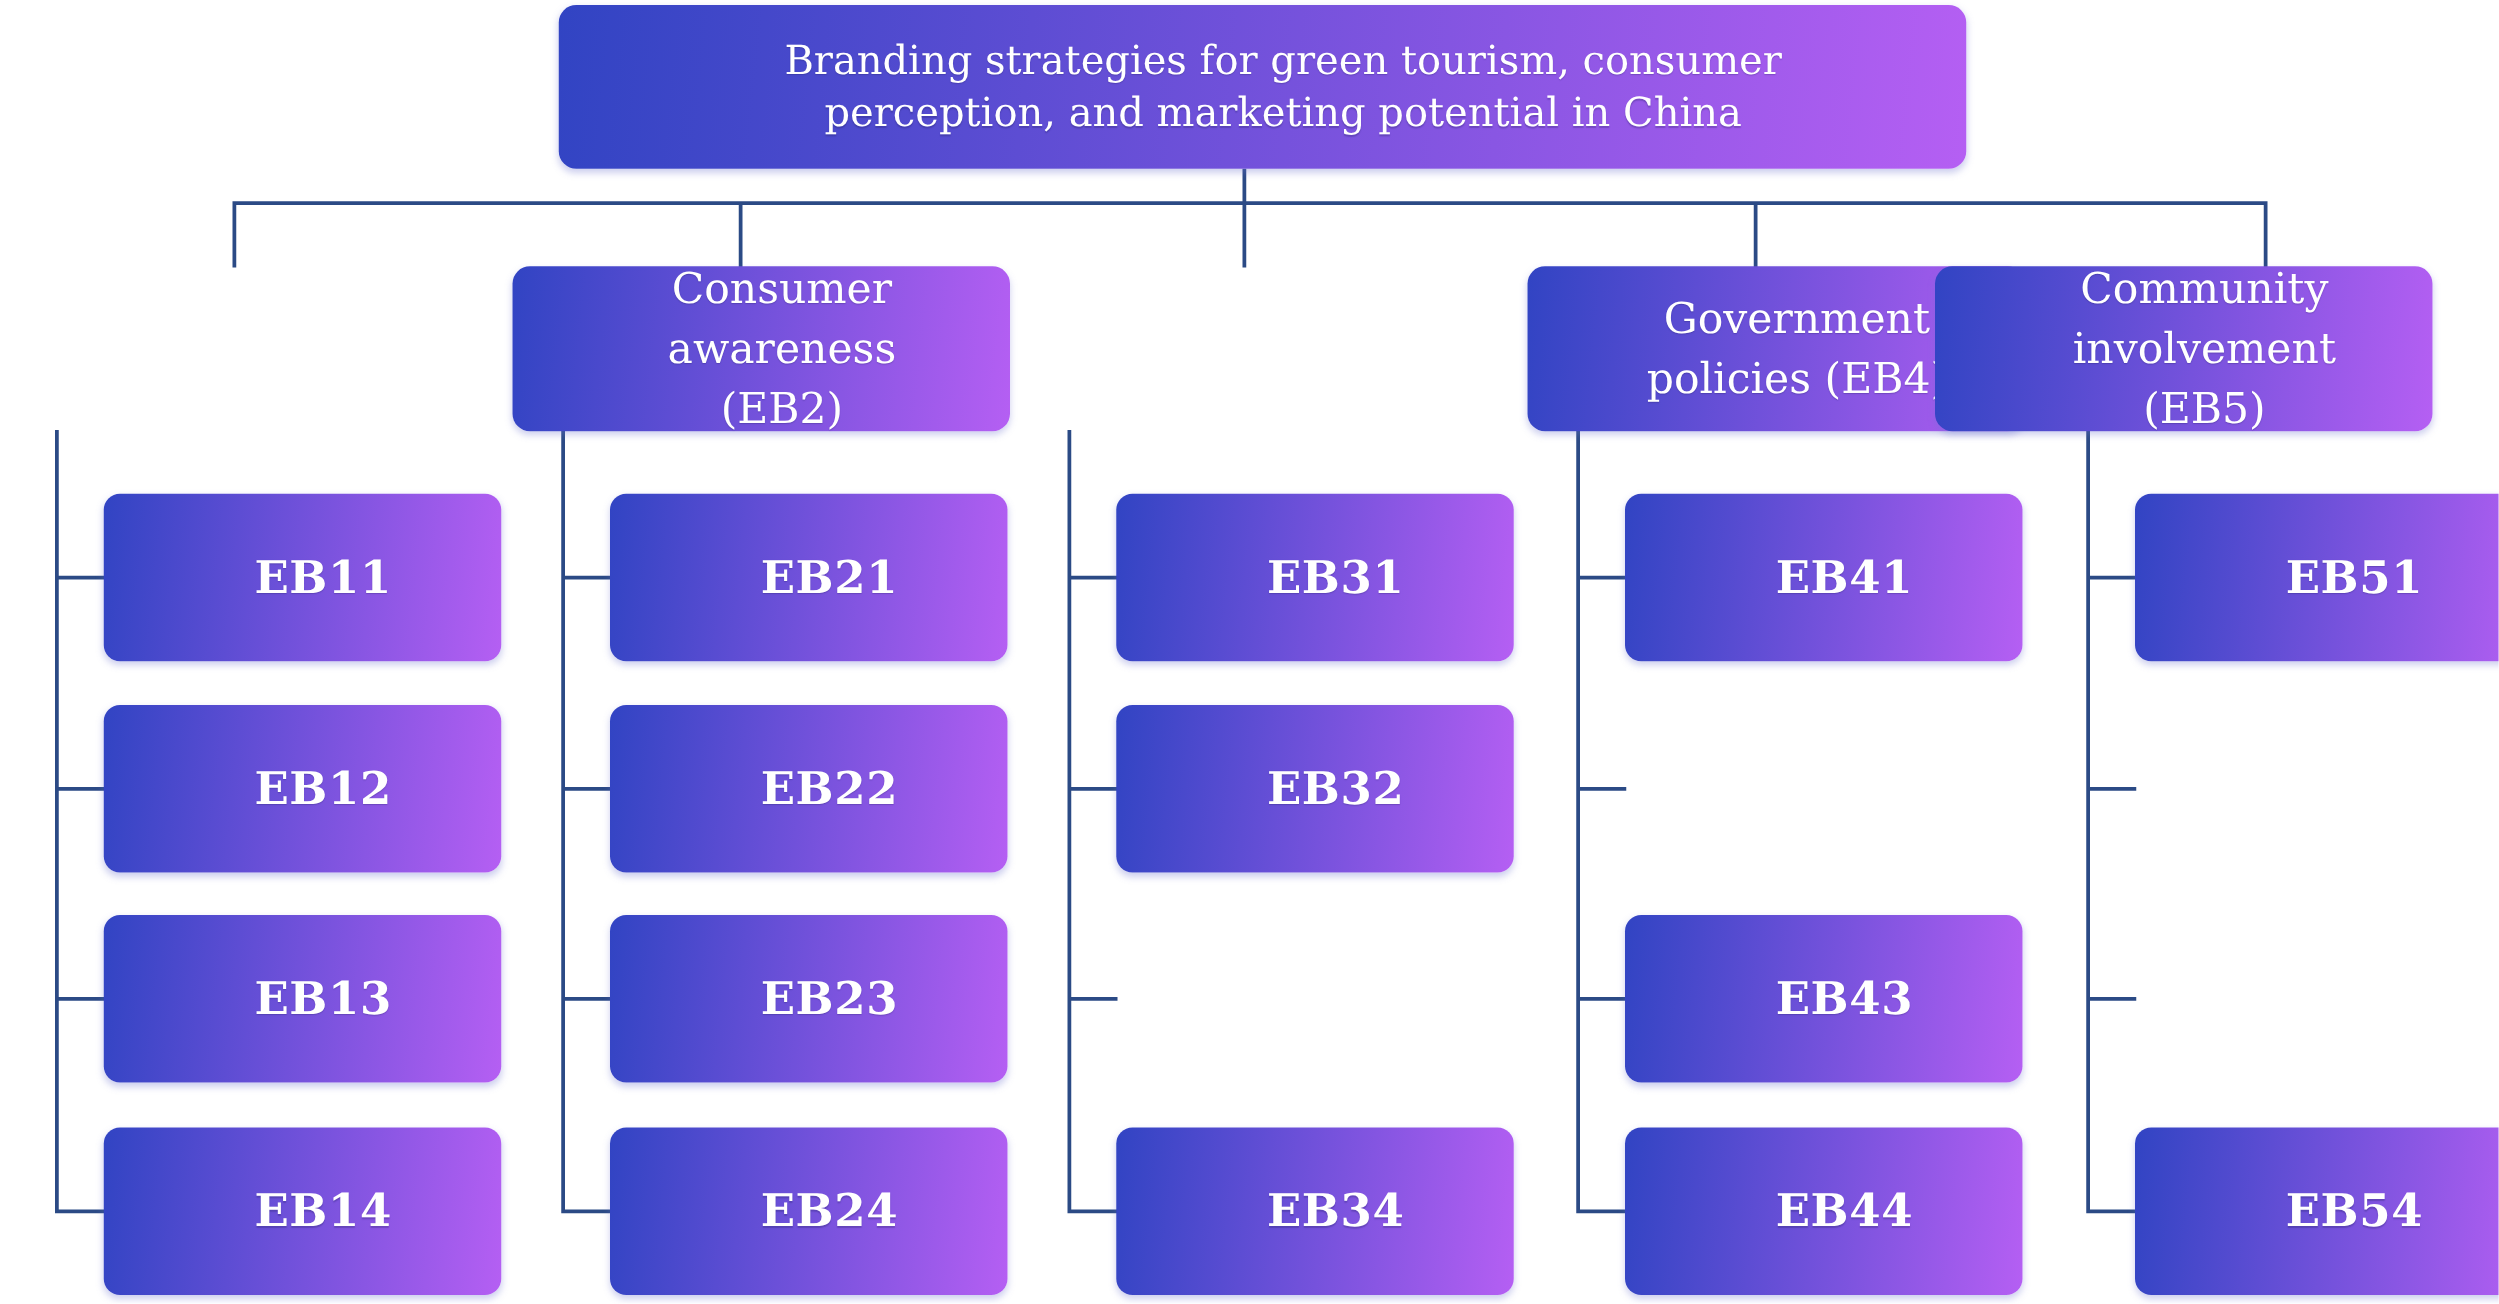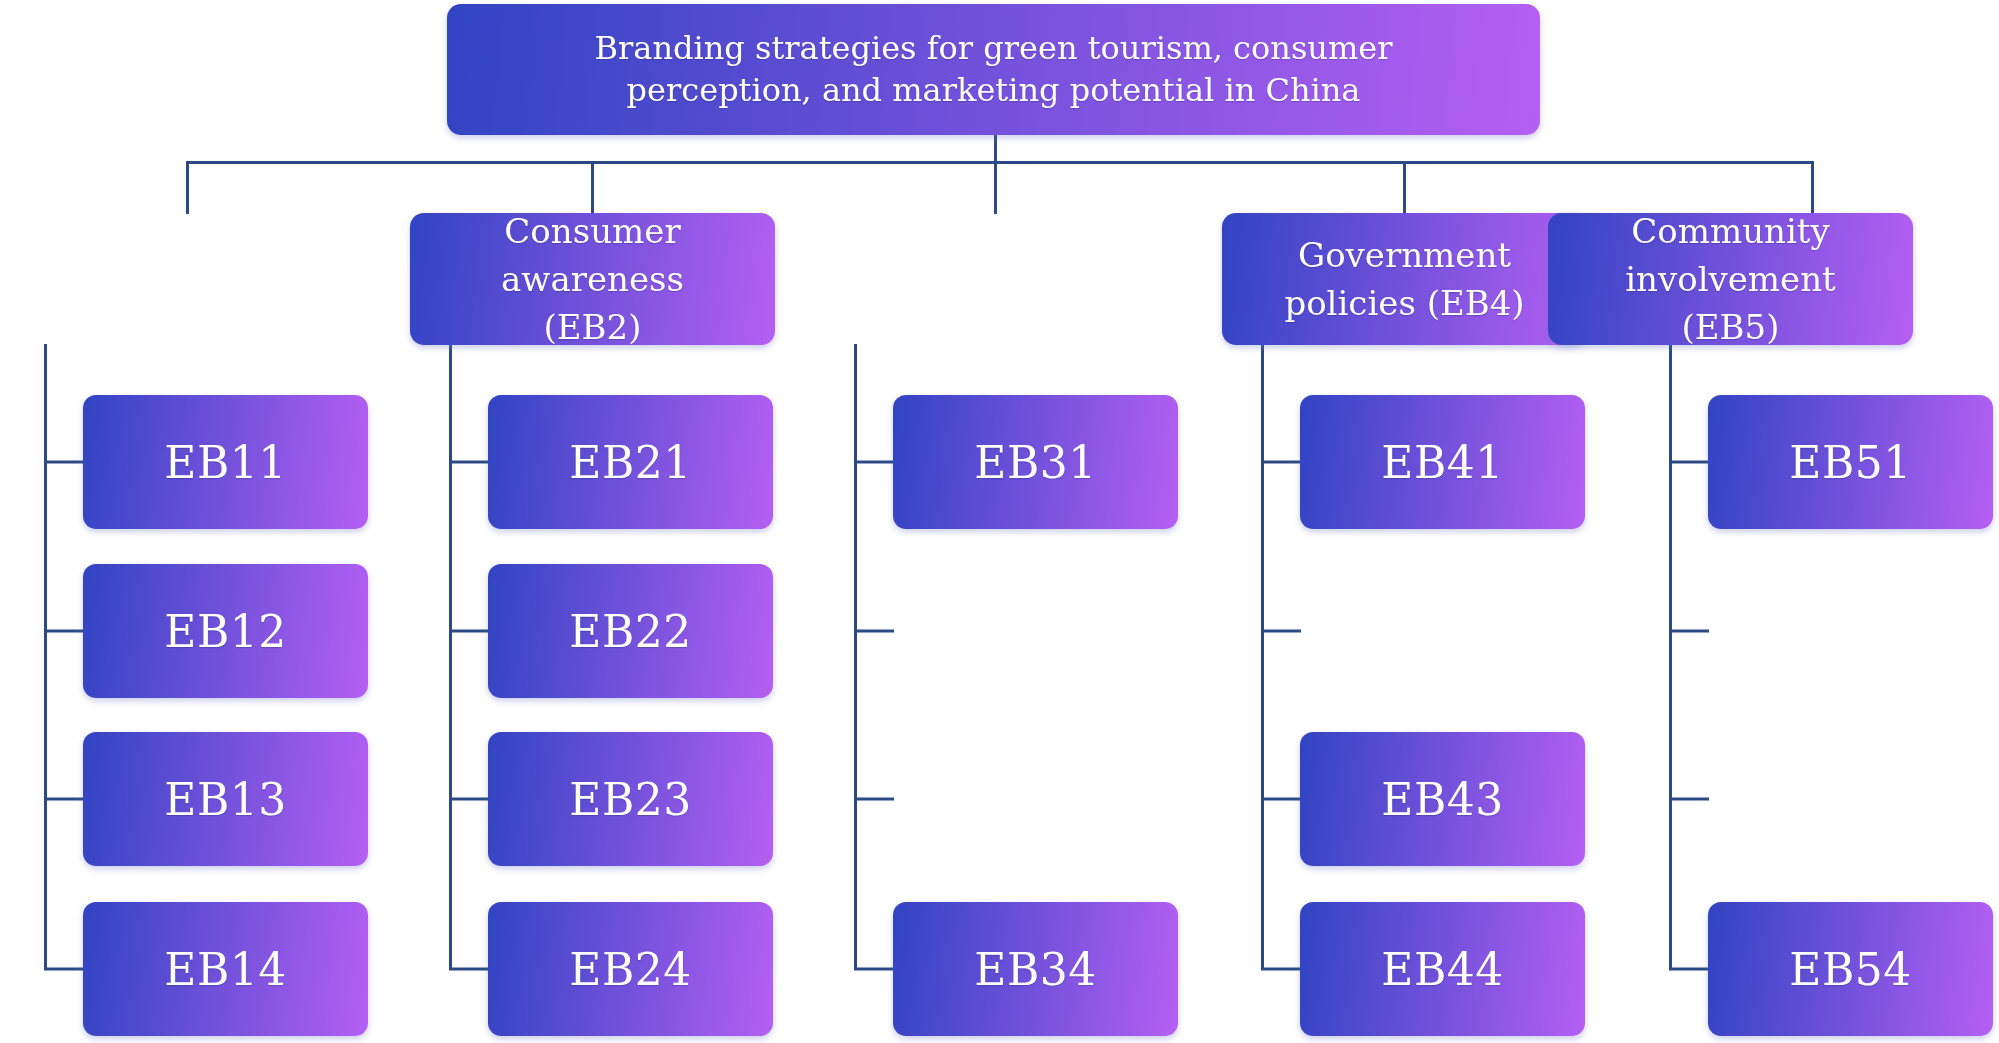--- a/index.html
+++ b/index.html
@@ -12,28 +12,29 @@
   }
   .connectors{position:absolute;left:0;top:0;}
   .connectors g{stroke:var(--connector,#2b4a85);stroke-width:3;fill:none;}
   .box{
     position:absolute;
     display:flex;align-items:center;justify-content:center;
     text-align:center;
     background:linear-gradient(96deg,var(--g1,#3144c3) 0%,var(--g2,#b55ff3) 100%);
     color:var(--node-text,#ffffff);
     box-shadow:0 3px 6px rgba(110,115,205,.35);
+    padding-left:33px;
   }
   .txt{display:block;text-shadow:0 1px 1px rgba(30,30,90,.28);}
   .root{left:447px;top:4px;width:1093px;height:131px;border-radius:14px;}
   .title-txt{font-size:32px;line-height:1.3;max-width:840px;}
   .header{top:213px;width:365px;height:132px;border-radius:14px;}
   .header-txt{font-size:34px;line-height:1.42;max-width:280px;}
   .child{width:285px;height:134px;border-radius:13px;}
-  .child-txt{font-size:44px;font-weight:normal;letter-spacing:.5px;}
+  .child-txt{font-size:36px;font-weight:bold;letter-spacing:.5px;}
   .col1.header{left:5px}    .col1.child{left:83px}
   .col2.header{left:410px}  .col2.child{left:488px}
   .col3.header{left:815px}  .col3.child{left:893px}
   .col4.header{left:1222px} .col4.child{left:1300px}
   .col5.header{left:1548px} .col5.child{left:1708px}
   .row1{top:395px}.row2{top:564px}.row3{top:732px}.row4{top:902px}
 </style>
 </head>
 <body>
 
@@ -86,20 +87,23 @@
   <div class="box child col2 row3">
     <span class="txt child-txt">EB23</span>
   </div>
   <div class="box child col2 row4">
     <span class="txt child-txt">EB24</span>
   </div>
 
   <div class="box child col3 row1">
     <span class="txt child-txt">EB31</span>
   </div>
+  <div class="box child col3 row2">
+    <span class="txt child-txt">EB32</span>
+  </div>
   <div class="box child col3 row4">
     <span class="txt child-txt">EB34</span>
   </div>
 
   <div class="box child col4 row1">
     <span class="txt child-txt">EB41</span>
   </div>
   <div class="box child col4 row3">
     <span class="txt child-txt">EB43</span>
   </div>

